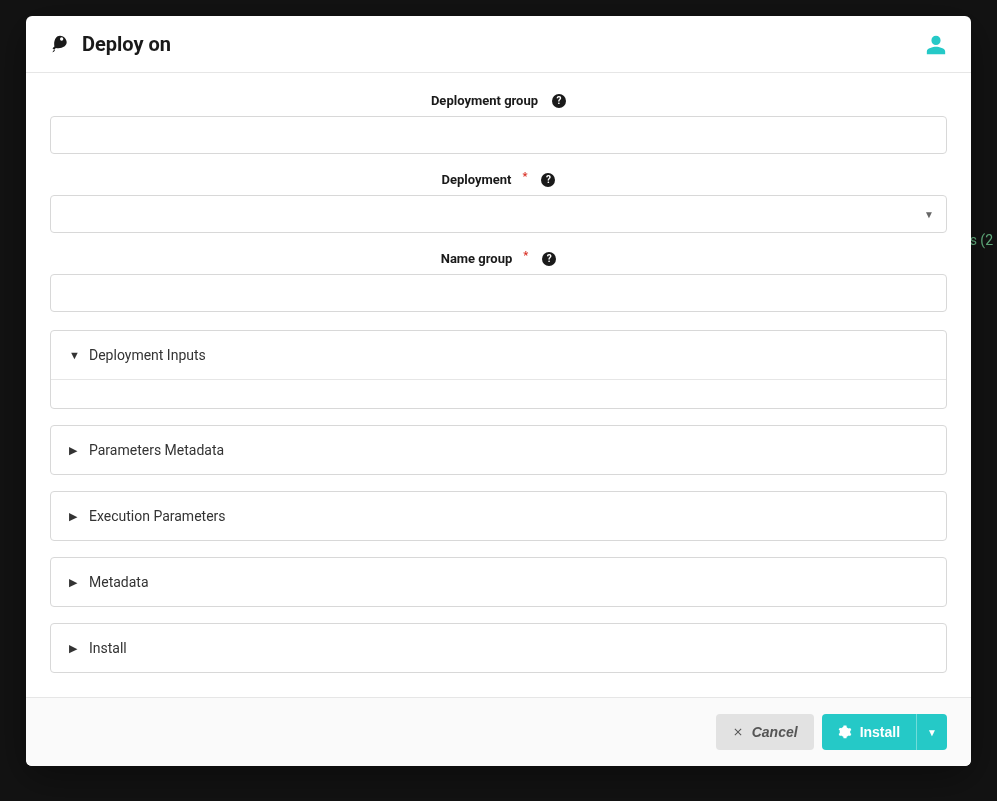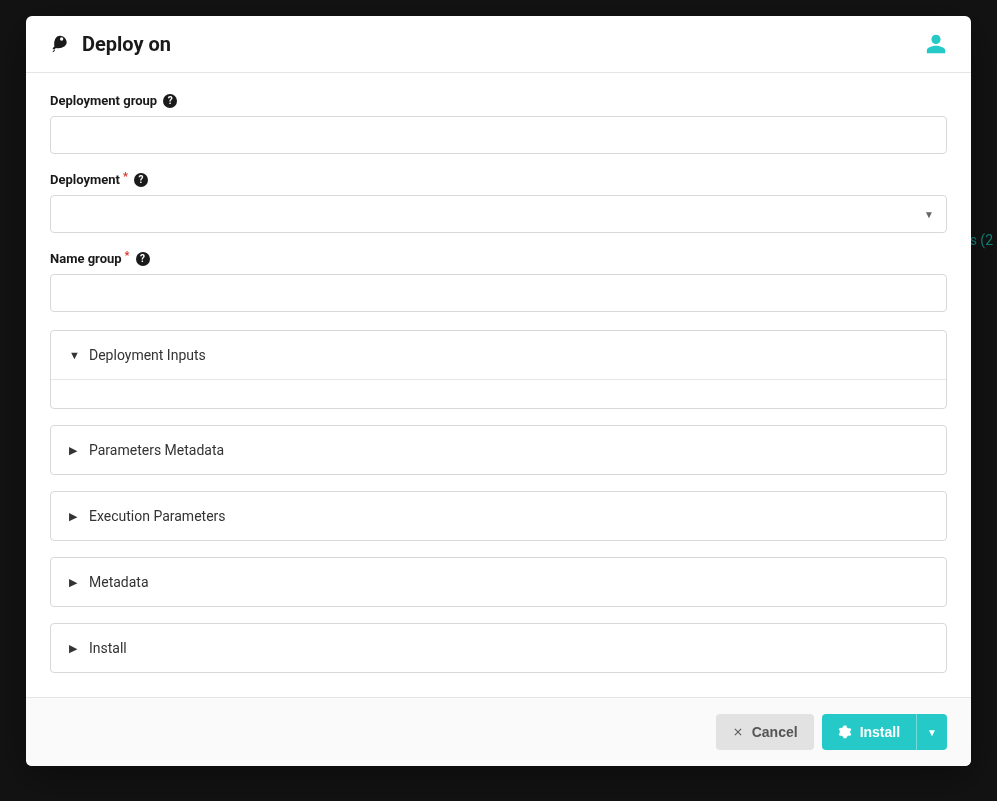--- a/index.html
+++ b/index.html
@@ -12,21 +12,21 @@
       background: #1a1a1a;
       width: 997px;
       height: 801px;
       position: relative;
       overflow: hidden;
     }
     .background-hint {
       position: absolute;
       right: 0;
       top: 228px;
-      color: #14b8a6;
+      color: #86efac;
       font-size: 14px;
       padding: 4px;
     }
     .modal-backdrop {
       position: absolute;
       inset: 0;
       background: rgba(0,0,0,0.25);
     }
     .modal {
       position: absolute;
@@ -35,21 +35,21 @@
       right: 26px;
       background: #ffffff;
       border-radius: 6px;
       box-shadow: 0 10px 40px rgba(0,0,0,0.4);
       display: flex;
       flex-direction: column;
       overflow: hidden;
     }
     .modal-header {
       display: flex;
-      align-items: center;
+      align-items: flex-end;
       justify-content: space-between;
       padding: 16px 24px;
       border-bottom: 1px solid #e6e6e6;
     }
     .modal-header-left {
       display: flex;
       align-items: center;
       gap: 12px;
     }
     .modal-title {
@@ -66,25 +66,26 @@
     .modal-body {
       padding: 20px 24px 24px 24px;
       overflow-y: auto;
     }
     .form-group {
       margin-bottom: 18px;
     }
     .form-label {
       display: flex;
       align-items: center;
-      gap: 6px;
+      gap: 14px;
       font-size: 13px;
       font-weight: 700;
       color: #1a1a1a;
       margin-bottom: 8px;
+      justify-content: center;
     }
     .required {
       color: #d93025;
       font-size: 11px;
       position: relative;
       top: -3px;
       margin-left: -3px;
     }
     .help-icon {
       width: 14px;
@@ -170,20 +171,21 @@
       padding: 10px 16px;
       border-radius: 4px;
       font-size: 14px;
       font-weight: 600;
       border: none;
       cursor: pointer;
     }
     .btn-cancel {
       background: #e2e2e2;
       color: #555;
+      font-style: italic;
     }
     .btn-install {
       background: #25c9c7;
       color: #fff;
     }
     .btn-install-group {
       display: inline-flex;
     }
     .btn-install-main {
       border-top-right-radius: 0;

